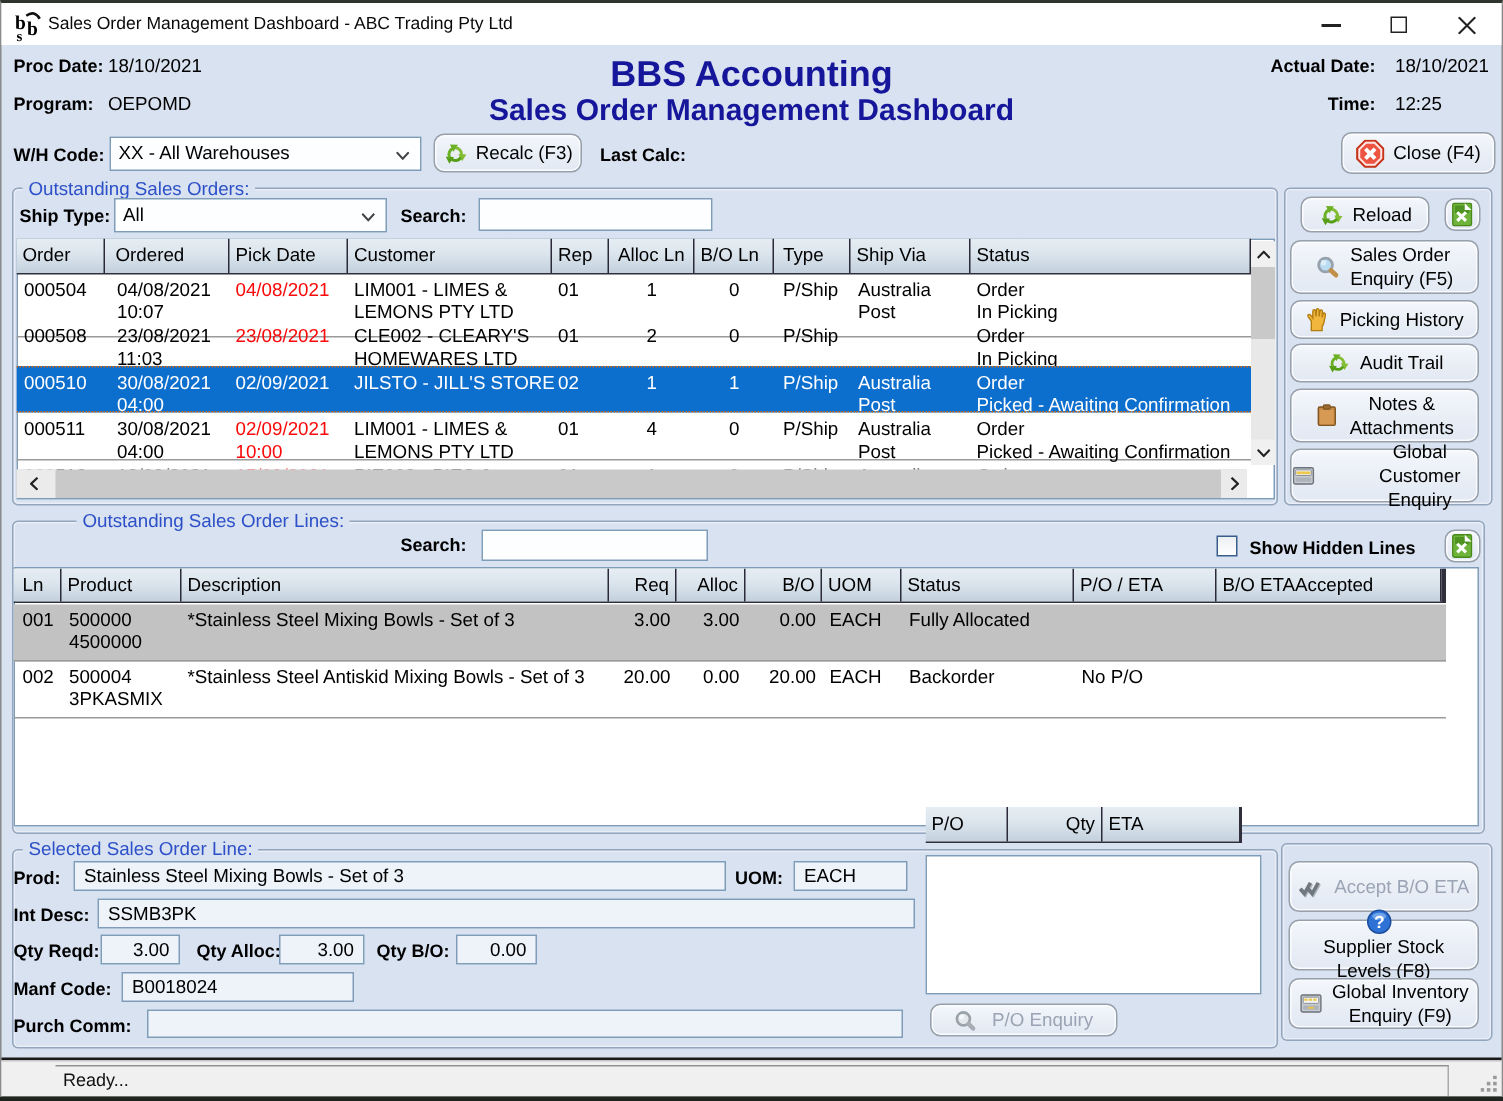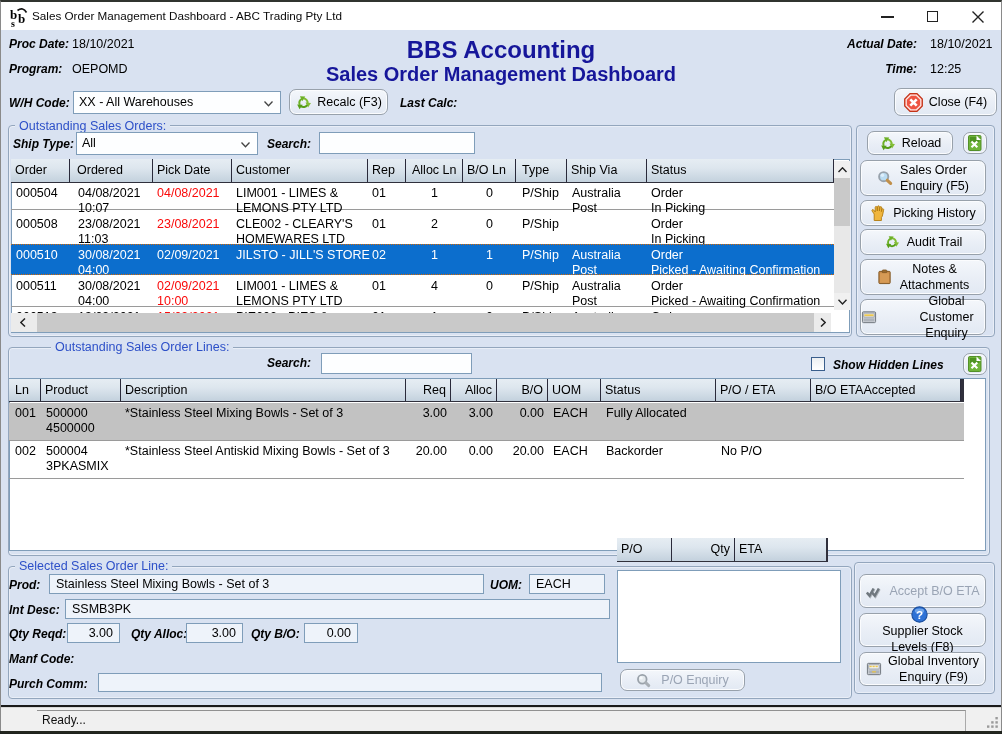--- a/index.html
+++ b/index.html
@@ -3,21 +3,21 @@
 <meta charset="utf-8">
 <style>
   * { margin:0; padding:0; box-sizing:border-box; }
   html,body { width:1002px; height:734px; overflow:hidden; }
   body { font-family:"Liberation Sans", sans-serif; font-size:12px; color:#000; background:#1e221e; }
   .abs { position:absolute; }
   #win { position:absolute; left:0; top:0; width:1002px; height:731px;
          border-left:1px solid #8a8a8a; border-right:1px solid #8a8a8a; border-top:2px solid #30342f;
          background:#d9e2f1; }
   #titlebar { position:absolute; left:0; top:0; width:1000px; height:28px; background:#ffffff; }
-  .b { font-weight:bold;font-style:italic; }
+  .b { font-weight:bold; }
   .nav { color:#16169a; font-weight:bold; }
   .inp { position:absolute; background:#fdfeff; border:1px solid #7f9db9; font-size:12.5px; }
   .btn { position:absolute; background:linear-gradient(#f4f7fb,#e9eef6 55%,#e2e9f3);
          border:1px solid #98a1ab; border-radius:7px; display:flex; align-items:center;
          justify-content:center; font-size:12.5px; color:#000; box-shadow:inset 0 0 0 1px #fbfcfe; }
   .grp { position:absolute; border:1px solid #93a6bd; border-radius:4px; box-shadow:inset 0 0 0 1px #e9eef7; }
   .grplbl { position:absolute; color:#2d50c8; font-size:12.5px; background:#d9e2f1; padding:0 4px; white-space:nowrap; }
   .hdr { background:linear-gradient(#e6edf3,#dde6ee 40%,#c3d1dd); }
   .hcell { position:absolute; top:0; height:100%; font-size:12.5px; color:#000; padding-top:4px; border-right:1px solid #2a2a3a; }
   .hcell span { padding-left:4px; }
@@ -178,21 +178,21 @@
       <div class="hcell" style="left:59px;width:83px"><span style="padding-left:7px">Ordered</span></div>
       <div class="hcell" style="left:142px;width:79px"><span>Pick Date</span></div>
       <div class="hcell" style="left:221px;width:136px"><span>Customer</span></div>
       <div class="hcell" style="left:357px;width:38px"><span>Rep</span></div>
       <div class="hcell" style="left:395px;width:57px"><span style="padding-left:6px">Alloc Ln</span></div>
       <div class="hcell" style="left:452px;width:53px"><span>B/O Ln</span></div>
       <div class="hcell" style="left:505px;width:51px"><span style="padding-left:6px">Type</span></div>
       <div class="hcell" style="left:556px;width:80px"><span>Ship Via</span></div>
       <div class="hcell" style="left:636px;width:187px"><span>Status</span></div>
     </div>
-    <div class="trow" style="top:24px;height:27px;">
+    <div class="trow" style="top:24px;height:42px;">
       <span class="cell" style="left:5px">000504</span>
       <span class="cell" style="left:67px">04/08/2021<br>10:07</span>
       <span class="cell red" style="left:146px">04/08/2021</span>
       <span class="cell" style="left:225px">LIM001 - LIMES &amp;<br>LEMONS PTY LTD</span>
       <span class="cell" style="left:361px">01</span>
       <span class="cell" style="left:395px;width:57px;text-align:center">1</span>
       <span class="cell" style="left:452px;width:53px;text-align:center">0</span>
       <span class="cell" style="left:511px">P/Ship</span>
       <span class="cell" style="left:561px">Australia<br>Post</span>
       <span class="cell" style="left:640px">Order<br>In Picking</span>
@@ -364,20 +364,21 @@
   <div class="inp" style="left:64px;top:597px;width:545px;height:20px;padding:2px 6px;background:#eef3fa;">SSMB3PK</div>
 
   <div class="abs b" style="left:8px;top:625px;">Qty Reqd:</div>
   <div class="inp" style="left:66px;top:621px;width:53px;height:20px;padding:2px 6px;text-align:right;background:#eef3fa;">3.00</div>
   <div class="abs b" style="left:130px;top:625px;">Qty Alloc:</div>
   <div class="inp" style="left:185px;top:621px;width:57px;height:20px;padding:2px 6px;text-align:right;background:#eef3fa;">3.00</div>
   <div class="abs b" style="left:250px;top:625px;">Qty B/O:</div>
   <div class="inp" style="left:303px;top:621px;width:54px;height:20px;padding:2px 6px;text-align:right;background:#eef3fa;">0.00</div>
 
   <div class="abs b" style="left:8px;top:650px;">Manf Code:</div>
+  <div class="inp" style="left:80px;top:646px;width:155px;height:20px;padding:2px 6px;background:#eef3fa;">B0018024</div>
 
   <div class="abs b" style="left:8px;top:675px;">Purch Comm:</div>
   <div class="inp" style="left:97px;top:671px;width:504px;height:19px;padding:2px 6px;background:#eef3fa;"></div>
 
   <div class="abs" style="left:616px;top:568px;width:224px;height:93px;background:#fff;border:1px solid #7f9db9;"></div>
   <div class="abs" style="left:616px;top:536px;width:211px;height:93px;overflow:hidden;">
     <div class="hdr abs" style="left:0;top:0;width:211px;height:24px;border-bottom:1px solid #30303c;border-right:2px solid #30303c;">
       <div class="hcell" style="left:0;width:55px"><span>P/O</span></div>
       <div class="hcell" style="left:55px;width:63px;text-align:right"><span style="padding-right:4px">Qty</span></div>
       <div class="hcell" style="left:118px;width:93px;border-right:none"><span>ETA</span></div>

